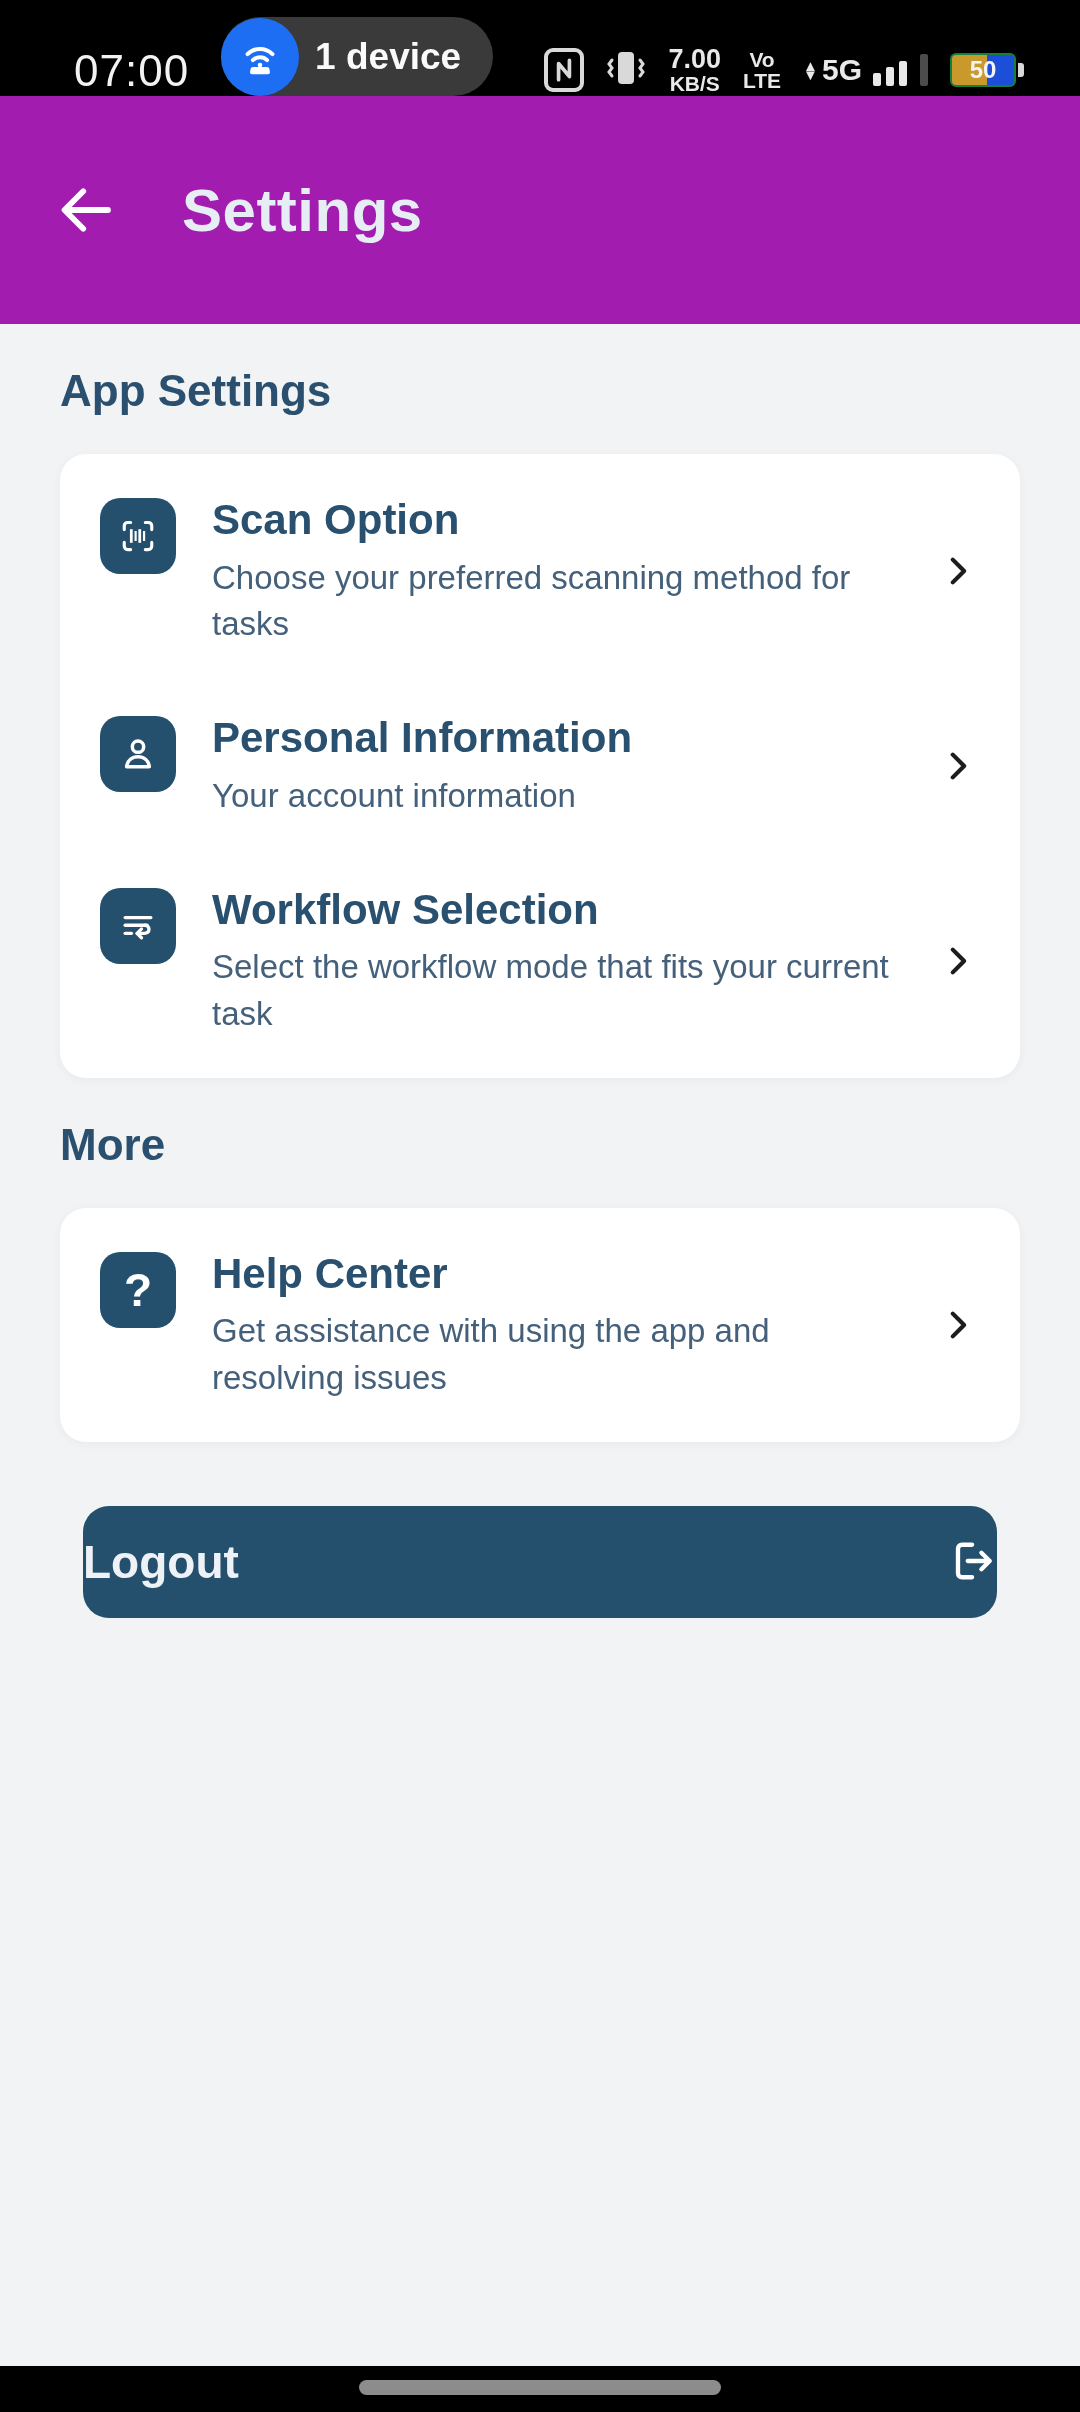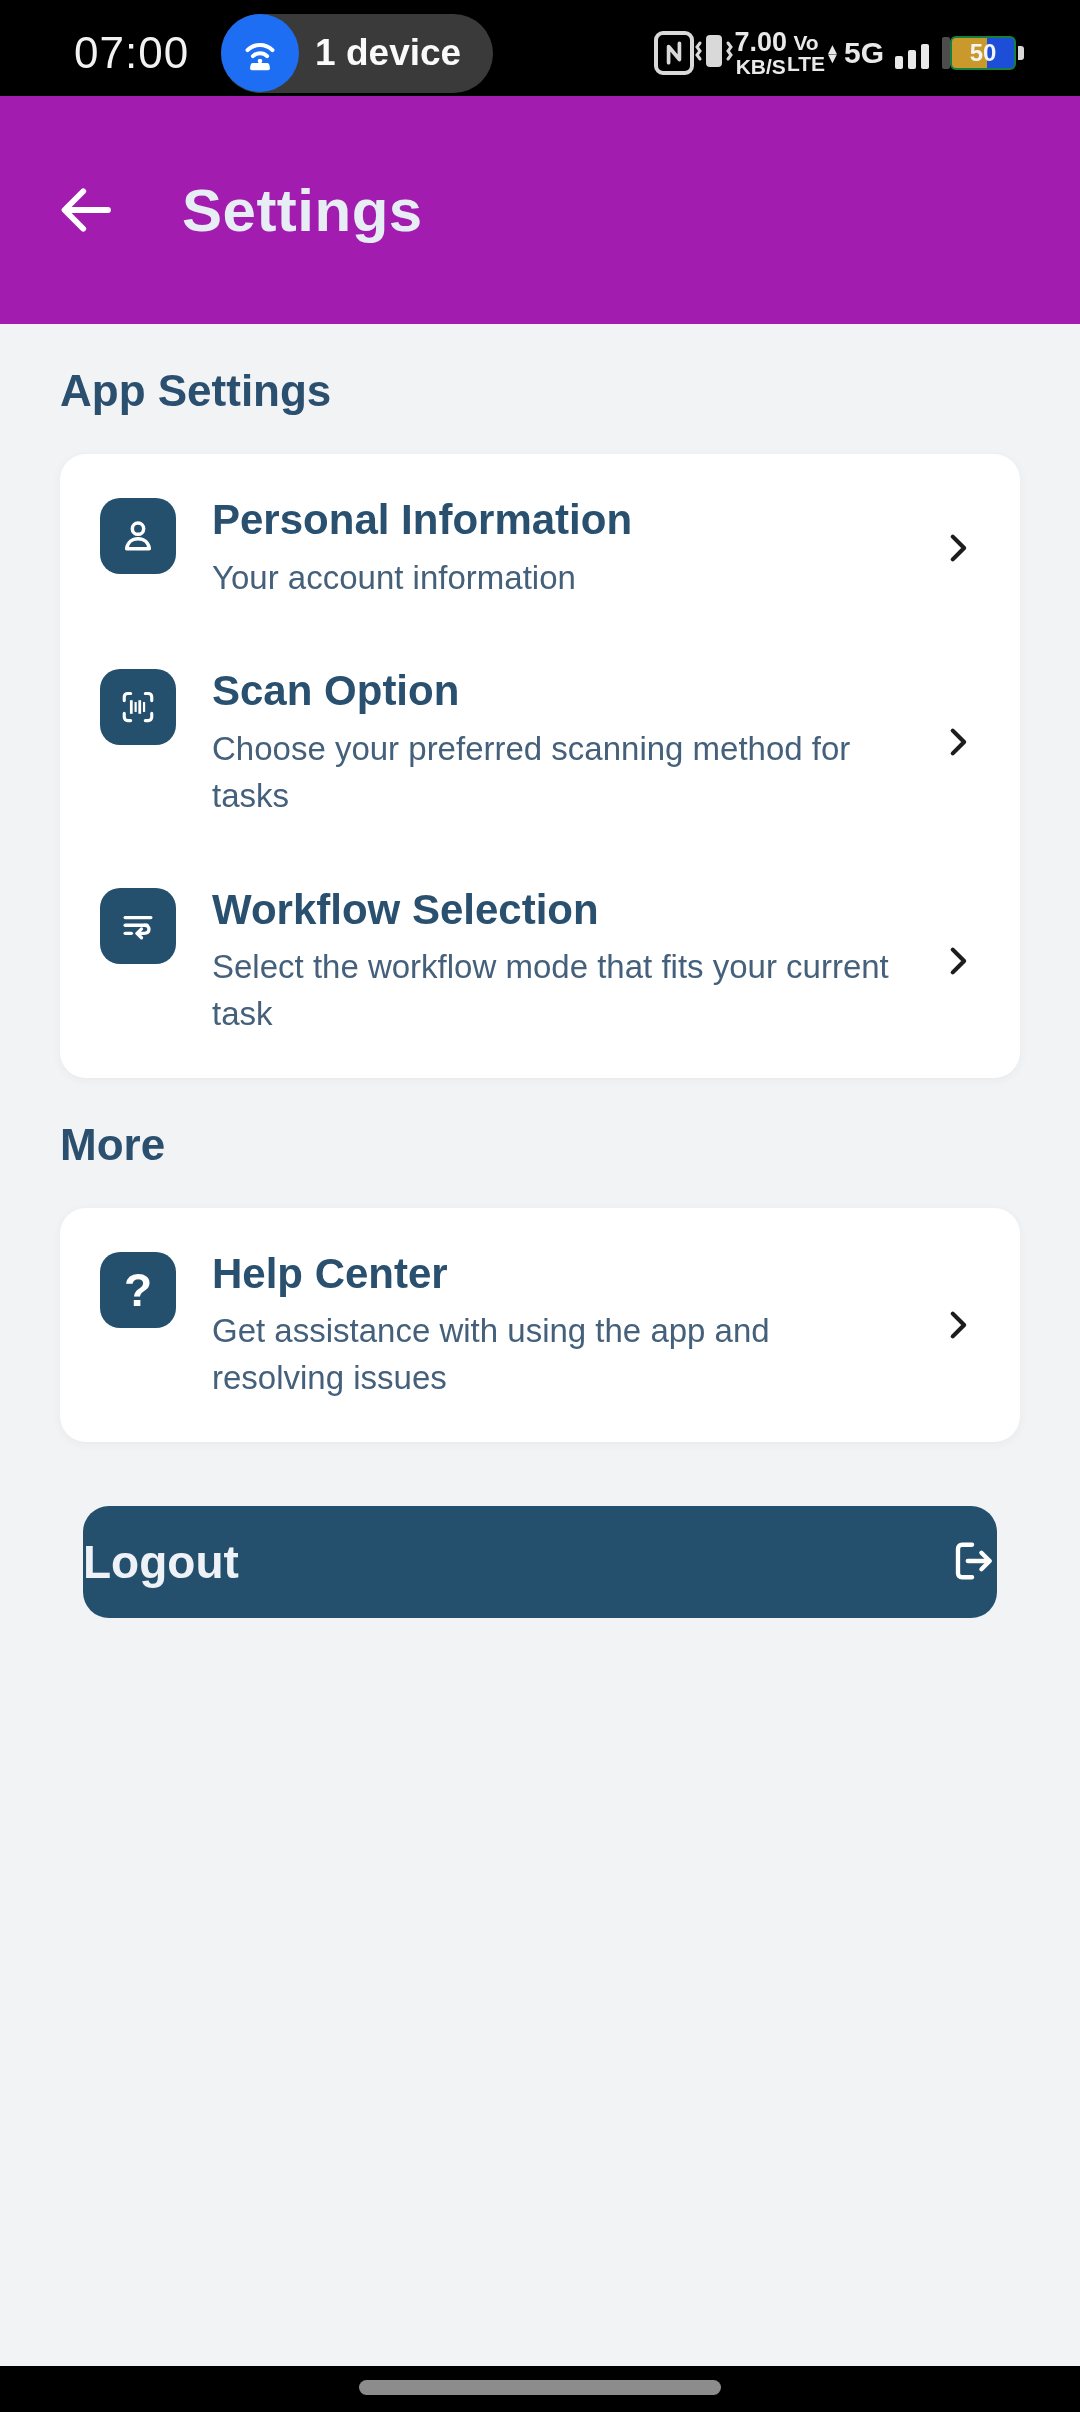--- a/index.html
+++ b/index.html
@@ -7,33 +7,33 @@
   body { font-family:"Liberation Sans", sans-serif; }
 
   .screen{
     width:1080px; height:2412px; position:relative; overflow:hidden;
     background:#f2f3f4; display:flex; flex-direction:column;
   }
 
   
   .status-bar{
     height:96px; background:#000; flex:none;
-    display:flex; align-items:center; padding:10px 56px 0 74px;
+    display:flex; align-items:flex-end; padding:10px 56px 0 74px;
   }
   .sb-time{ font-size:44px; color:#f2f2f2; letter-spacing:1px; }
   .hotspot-pill{
     margin-left:32px; height:79px; background:#3a3a3a; border-radius:44px;
     display:flex; align-items:center; padding-right:32px;
   }
   .hotspot-circle{
     width:78px; height:78px; border-radius:50%; background:#1e6ef3;
     display:flex; align-items:center; justify-content:center; margin-right:16px; flex:none;
   }
   .hotspot-label{ font-size:37px; color:#fafafa; font-weight:700; white-space:nowrap; }
-  .sb-right{ margin-left:auto; display:flex; align-items:center; }
+  .sb-right{ margin-left:auto; display:flex; align-items:center; gap:22px; }
   .nfc-box{
     width:40px; height:44px; border:4px solid #d9d9d9; border-radius:9px;
     display:flex; align-items:center; justify-content:center;
   }
   .stack{ display:flex; flex-direction:column; align-items:center; line-height:1.02;
           color:#e9e9e9; font-weight:700; }
   .stack .l1{ font-size:27px; }
   .stack .l2{ font-size:21px; }
   .sig-group{ display:flex; align-items:center; gap:4px; }
   .updown{ display:flex; flex-direction:column; line-height:0.62; font-size:15px; color:#e9e9e9; }
@@ -177,38 +177,20 @@
 
   <div class="content">
 
     <div class="section-label">App Settings</div>
 
     <div class="card">
 
       <div class="row">
         <span class="icon-badge">
           <svg width="44" height="44" viewBox="0 0 24 24" fill="none">
-            <circle cx="12" cy="8" r="3.1" stroke="#fff" stroke-width="1.9"></circle>
-            <path d="M5.8 18.9c.5-3.4 3-5.4 6.2-5.4s5.7 2 6.2 5.4z" stroke="#fff" stroke-width="1.9" stroke-linejoin="round"></path>
-          </svg>
-        </span>
-        <span class="row-text">
-          <div class="row-title">Personal Information</div>
-          <div class="row-sub">Your account information</div>
-        </span>
-        <span class="chevron">
-          <svg width="42" height="42" viewBox="0 0 24 24" fill="none">
-            <path d="M9 5.5L15.5 12 9 18.5" stroke="#1d1d1f" stroke-width="2.4" stroke-linecap="round" stroke-linejoin="round"></path>
-          </svg>
-        </span>
-      </div>
-
-      <div class="row">
-        <span class="icon-badge">
-          <svg width="44" height="44" viewBox="0 0 24 24" fill="none">
             <path d="M8 4.6H6.4c-1.1 0-1.9.8-1.9 1.9v2" stroke="#fff" stroke-width="1.7" stroke-linecap="round"></path>
             <path d="M8 19.4H6.4c-1.1 0-1.9-.8-1.9-1.9v-2" stroke="#fff" stroke-width="1.7" stroke-linecap="round"></path>
             <path d="M16 4.6h1.6c1.1 0 1.9.8 1.9 1.9v2" stroke="#fff" stroke-width="1.7" stroke-linecap="round"></path>
             <path d="M16 19.4h1.6c1.1 0 1.9-.8 1.9-1.9v-2" stroke="#fff" stroke-width="1.7" stroke-linecap="round"></path>
             <rect x="7.6" y="8.3" width="1.5" height="7.4" fill="#fff"></rect>
             <rect x="10.1" y="9.3" width="1.2" height="5.4" fill="#fff"></rect>
             <rect x="12.2" y="8.3" width="1.5" height="7.4" fill="#fff"></rect>
             <rect x="14.7" y="9.3" width="1.2" height="5.4" fill="#fff"></rect>
           </svg>
         </span>
@@ -219,20 +201,38 @@
         <span class="chevron">
           <svg width="42" height="42" viewBox="0 0 24 24" fill="none">
             <path d="M9 5.5L15.5 12 9 18.5" stroke="#1d1d1f" stroke-width="2.4" stroke-linecap="round" stroke-linejoin="round"></path>
           </svg>
         </span>
       </div>
 
       <div class="row">
         <span class="icon-badge">
           <svg width="44" height="44" viewBox="0 0 24 24" fill="none">
+            <circle cx="12" cy="8" r="3.1" stroke="#fff" stroke-width="1.9"></circle>
+            <path d="M5.8 18.9c.5-3.4 3-5.4 6.2-5.4s5.7 2 6.2 5.4z" stroke="#fff" stroke-width="1.9" stroke-linejoin="round"></path>
+          </svg>
+        </span>
+        <span class="row-text">
+          <div class="row-title">Personal Information</div>
+          <div class="row-sub">Your account information</div>
+        </span>
+        <span class="chevron">
+          <svg width="42" height="42" viewBox="0 0 24 24" fill="none">
+            <path d="M9 5.5L15.5 12 9 18.5" stroke="#1d1d1f" stroke-width="2.4" stroke-linecap="round" stroke-linejoin="round"></path>
+          </svg>
+        </span>
+      </div>
+
+      <div class="row">
+        <span class="icon-badge">
+          <svg width="44" height="44" viewBox="0 0 24 24" fill="none">
             <path d="M5 7.4h14" stroke="#fff" stroke-width="1.8" stroke-linecap="round"></path>
             <path d="M5 11.6h12" stroke="#fff" stroke-width="1.8" stroke-linecap="round"></path>
             <path d="M5 16h3.4" stroke="#fff" stroke-width="1.8" stroke-linecap="round"></path>
             <path d="M11.5 16h3.8c1.8 0 2.7-1 2.7-2.3 0-1.2-.9-2.1-2.3-2.1" stroke="#fff" stroke-width="1.8" stroke-linecap="round"></path>
             <path d="M13.9 13.6L11.5 16l2.4 2.4" stroke="#fff" stroke-width="1.8" stroke-linecap="round" stroke-linejoin="round"></path>
           </svg>
         </span>
         <span class="row-text">
           <div class="row-title">Workflow Selection</div>
           <div class="row-sub">Select the workflow mode that fits your current task</div>

